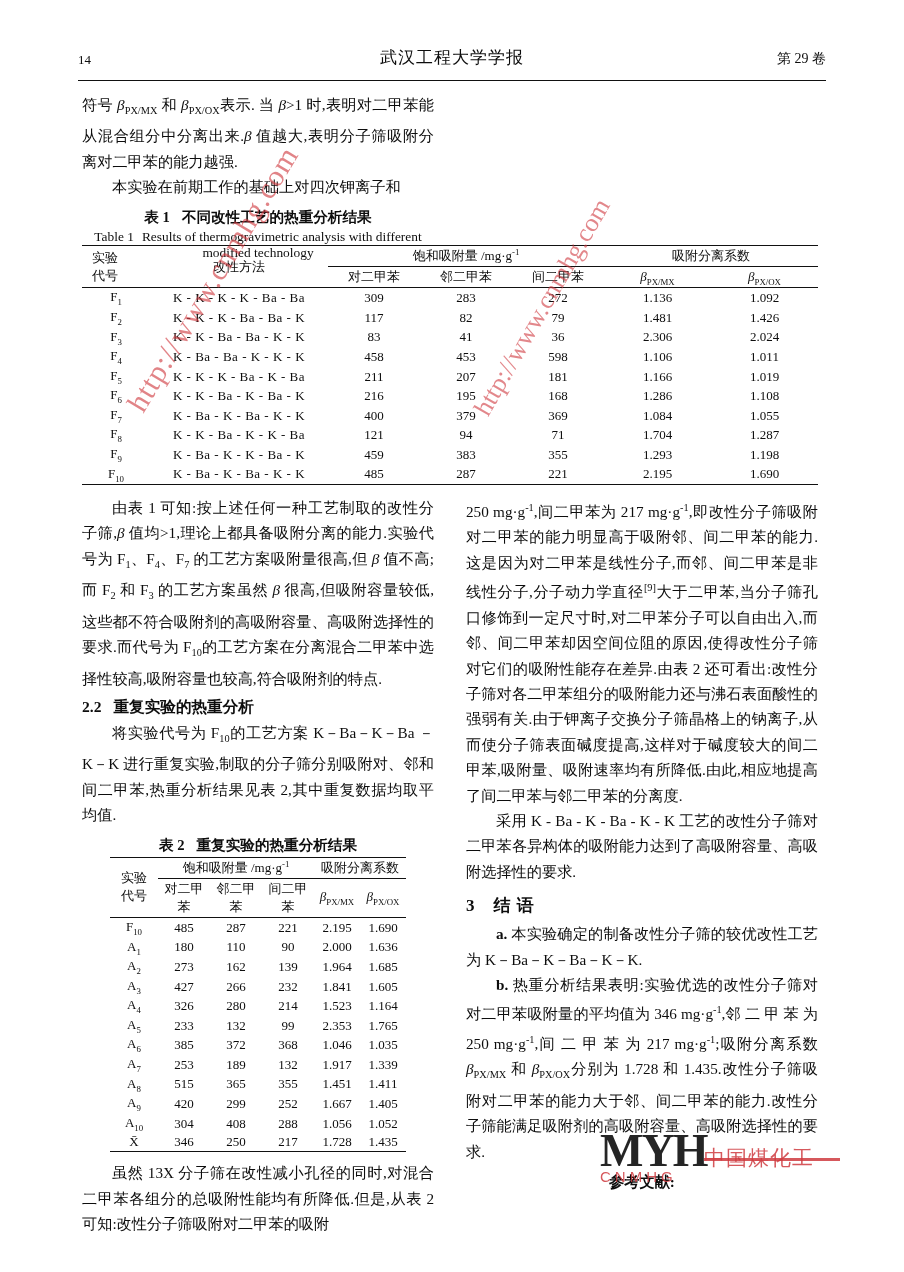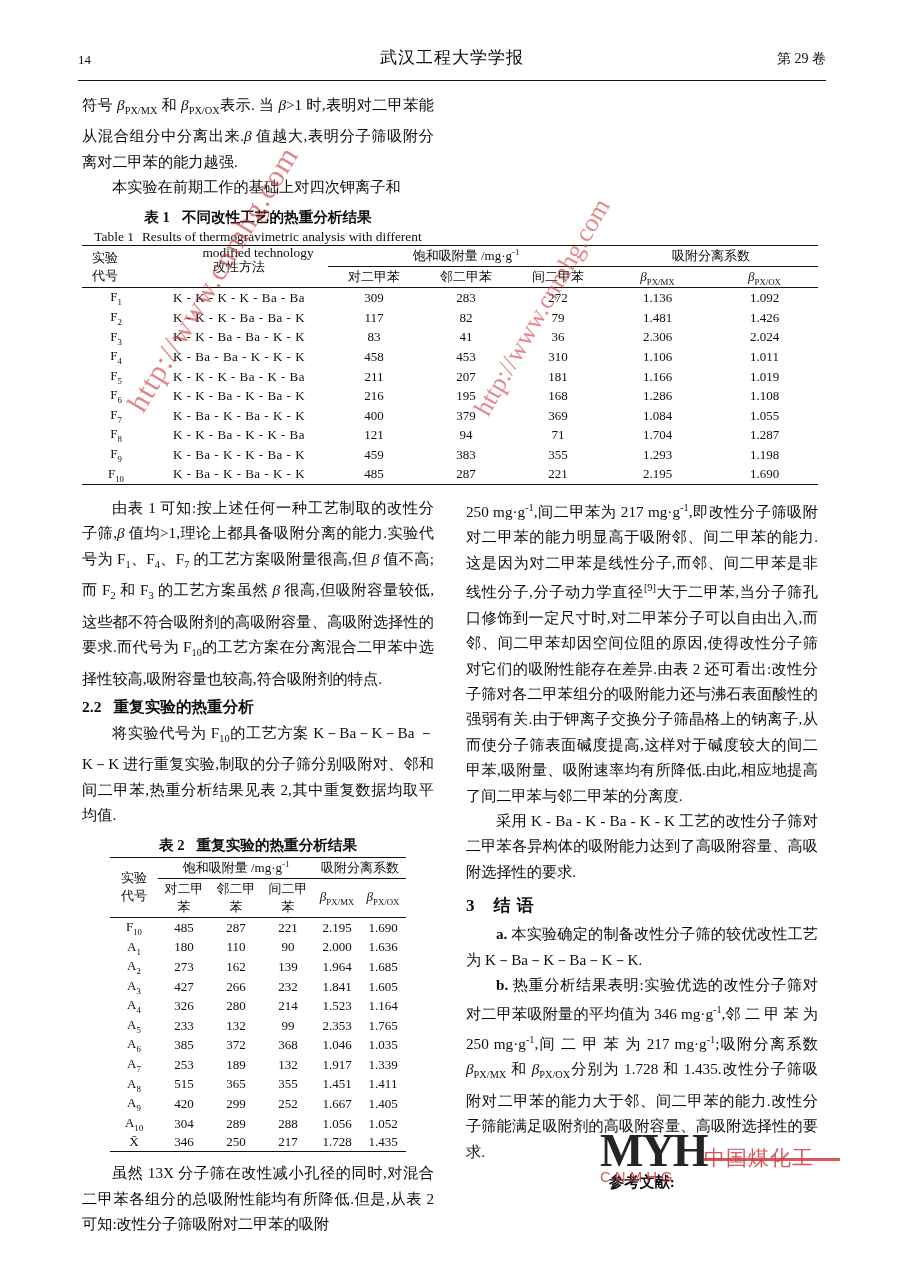--- a/index.html
+++ b/index.html
@@ -189,21 +189,21 @@
             <td>41</td>
             <td>36</td>
             <td>2.306</td>
             <td>2.024</td>
           </tr>
           <tr>
             <td>F<sub>4</sub></td>
             <td class="meth">K - Ba - Ba - K - K - K</td>
             <td>458</td>
             <td>453</td>
-            <td>310</td>
+            <td>598</td>
             <td>1.106</td>
             <td>1.011</td>
           </tr>
           <tr>
             <td>F<sub>5</sub></td>
             <td class="meth">K - K - K - Ba - K - Ba</td>
             <td>211</td>
             <td>207</td>
             <td>181</td>
             <td>1.166</td>
@@ -372,21 +372,21 @@
               <td>A<sub>9</sub></td>
               <td>420</td>
               <td>299</td>
               <td>252</td>
               <td>1.667</td>
               <td>1.405</td>
             </tr>
             <tr>
               <td>A<sub>10</sub></td>
               <td>304</td>
-              <td>289</td>
+              <td>408</td>
               <td>288</td>
               <td>1.056</td>
               <td>1.052</td>
             </tr>
             <tr class="rule-bot">
               <td>X̄</td>
               <td>346</td>
               <td>250</td>
               <td>217</td>
               <td>1.728</td>

